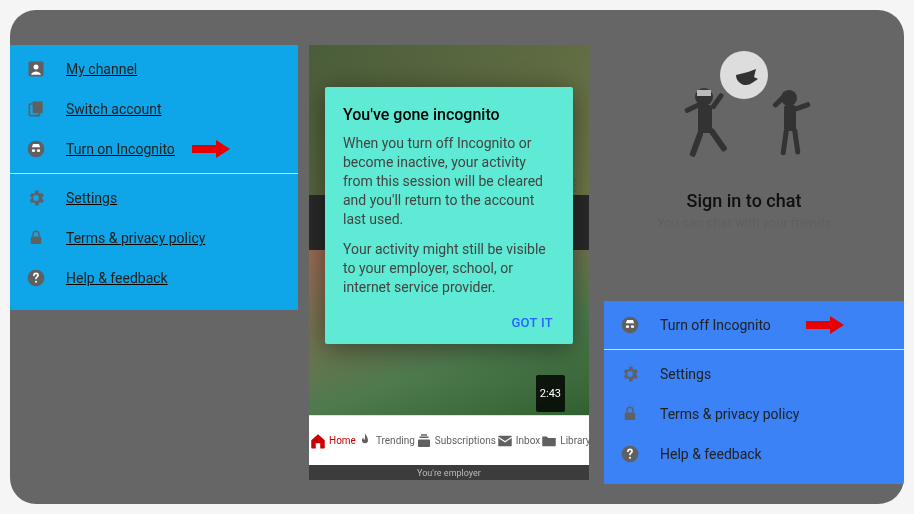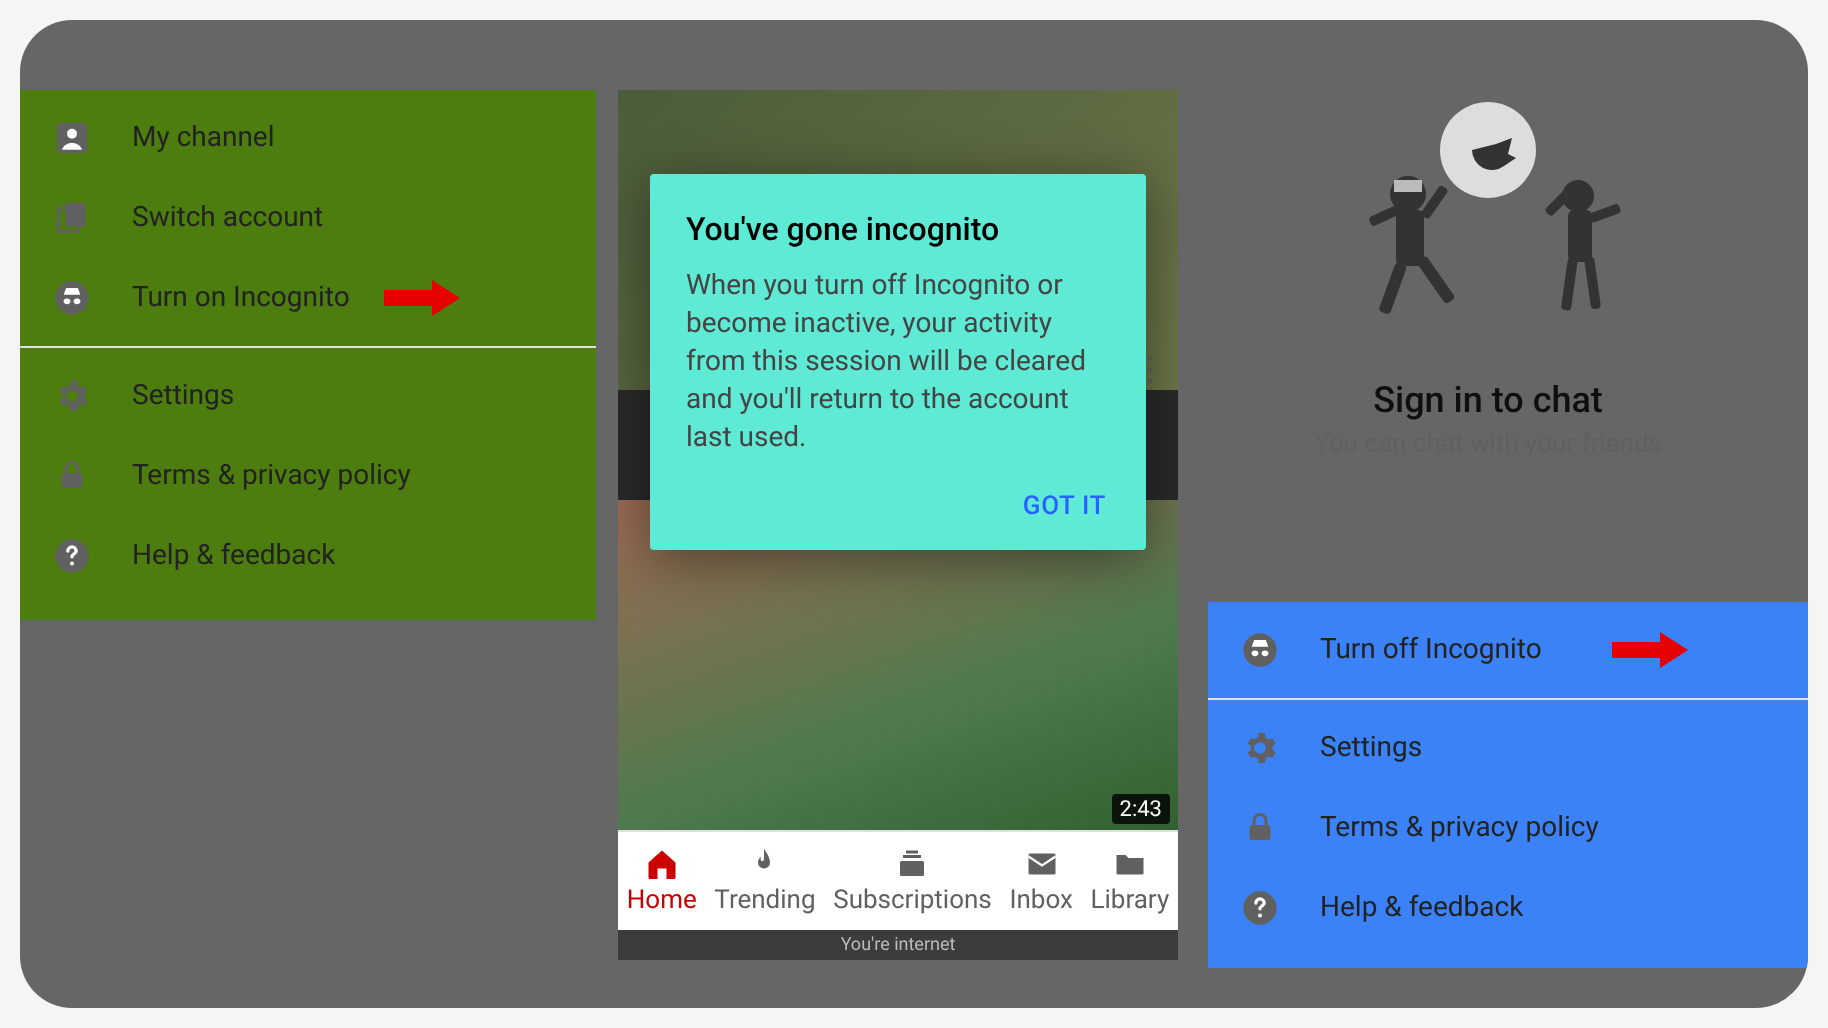--- a/index.html
+++ b/index.html
@@ -10,23 +10,23 @@
       background: #f5f5f5;
     }
     .canvas {
       position: absolute; inset: 10px;
       background: #666; border-radius: 26px;
       overflow: hidden;
     }
     
     .menu-left {
       position: absolute; left: 0; top: 35px;
-      width: 288px; background: #4d7c0f;
+      width: 288px; background: #0ea5e9;
       display: flex; flex-direction: column;
-      padding-top: 4px; padding-bottom: 12px;
+      padding-top: 4px; padding-bottom: 12px; text-decoration: underline;
     }
     .menu-item {
       display: flex; align-items: center;
       height: 40px; padding-left: 14px;
       color: #222; font-size: 14px;
       cursor: pointer;
     }
     .menu-item .ic { width: 24px; height: 24px;
       color:#606060; flex-shrink:0; margin-right: 18px;
       display:flex; align-items:center; justify-content:center;}
@@ -34,30 +34,30 @@
     
     .phone {
       position:absolute; left:299px; top:35px;
       width:280px; height:435px; background:#2a2a2a;
       overflow:hidden;
     }
     .vid-top { position:absolute; left:0; top:0; right:0; height:150px;
       background: linear-gradient(135deg,#4a5d3a,#6d7648); }
     .vid-bottom { position:absolute; left:0; top:205px; right:0; height:170px;
       background: linear-gradient(160deg,#9c6b54,#4e7a4e 60%,#2f5f2f); }
-    .dur { position:absolute; right:4px; bottom:8px;
+    .dur { position:absolute; right:24px; bottom:8px;
       background:rgba(0,0,0,.8); color:#fff; font-size:11px;
-      padding:1px 4px; border-radius:2px;text-align:right;}
+      padding:12px 4px; border-radius:2px;text-align:right;}
     .kebab { position:absolute; right:6px; top:130px; color:#606060;}
     
     .bnav { position:absolute; left:0; right:0; bottom:15px; height:50px;
       background:#fff; display:flex; align-items:center; justify-content:space-around;
       border-top:1px solid #e0e0e0;}
-    .bnav div { display:flex; flex-direction:column; align-items:center;
-      color:#606060; font-size:13px; gap:2px;}
+    .bnav div { display:flex; flex-direction:row; align-items:center;
+      color:#606060; font-size:10px; gap:2px;}
     .bnav .active { color:#cc0000;}
     .incog-bar{ position:absolute; left:0;right:0;bottom:0;height:15px;
       background:#3c3c3c;color:#bbb;font-size:9px;display:flex;
       align-items:center;justify-content:center;}
     
     .dialog { position:absolute; left:16px; top:42px; width:248px;
       background:#5eead4; border-radius:2px; box-shadow:0 4px 28px rgba(0,0,0,.45);
       padding:18px 18px 10px 18px;}
     .dialog h3{ font-size:16px; font-weight:500; margin-bottom:10px;}
     .dialog p{ font-size:14px; color:#444; line-height:1.35; margin-bottom:12px;}
@@ -180,26 +180,27 @@
         <span>Inbox</span>
       </div>
       <div>
         <svg width="18" height="18" viewBox="0 0 24 24" fill="currentColor">
             <path d="M3 6h6l2 2h10v10a1 1 0 01-1 1H4a1 1 0 01-1-1z"></path>
           </svg>
         <span>Library</span>
       </div>
     </div>
     <div class="incog-bar">
-      <span>You're internet</span>
+      <span>You're employer</span>
     </div>
 
     <div class="dialog">
       <h3>You've gone incognito</h3>
       <p>When you turn off Incognito or become inactive, your activity from this session will be cleared and you'll return to the account last used.</p>
+      <p>Your activity might still be visible to your employer, school, or internet service provider.</p>
       <div class="gotit">GOT IT</div>
     </div>
   </div>
 
   <div class="chat-area">
     <div class="illus">
       <svg width="200" height="150" viewBox="0 0 200 150">
         <circle cx="100" cy="40" r="24" fill="#ddd"></circle>
         <path d="M92 40a10 10 0 0016 8l6-4-4-2 2-8-8 3" fill="#333"></path>
 

